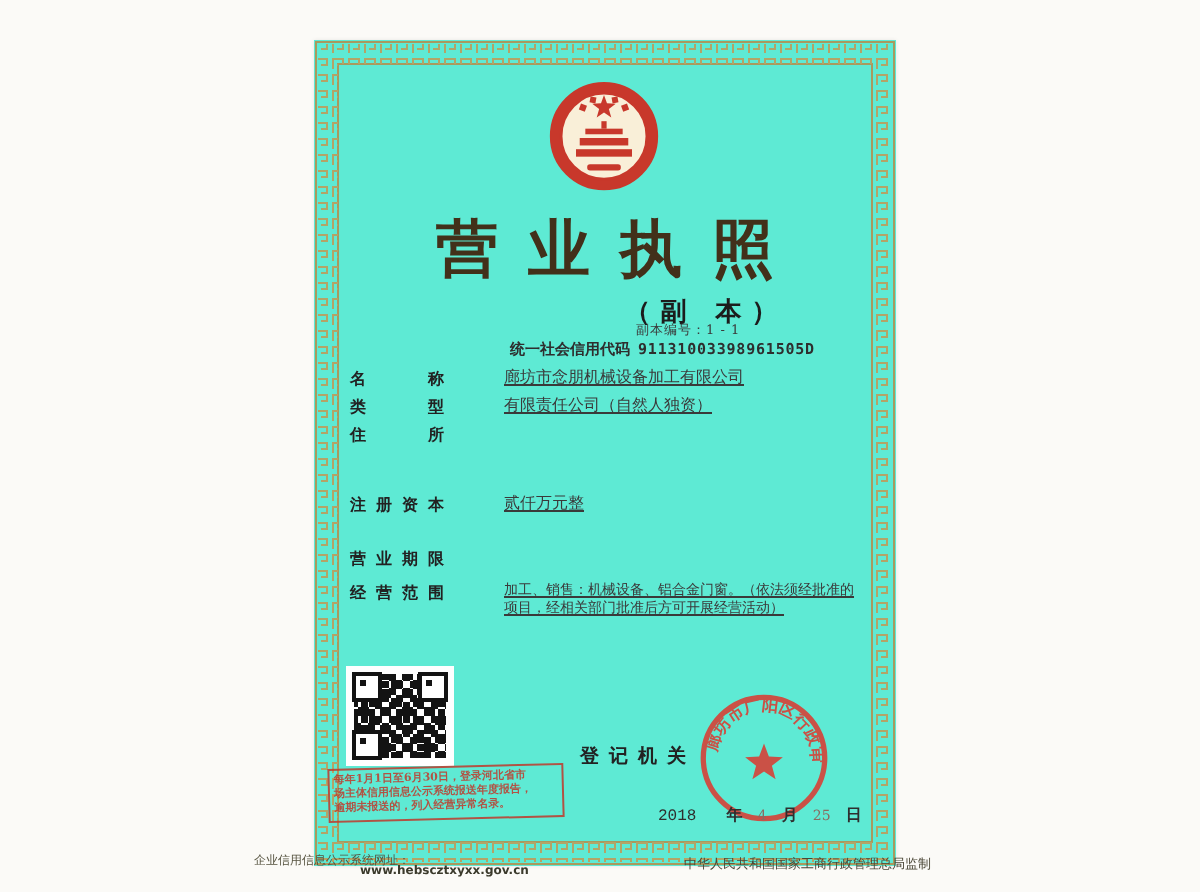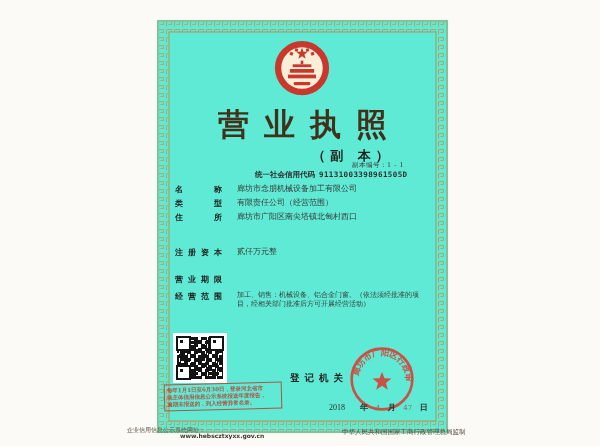--- a/index.html
+++ b/index.html
@@ -22,35 +22,35 @@
     position:absolute;top:84px;left:0;width:100%;text-align:center;
     font-size:31px;font-weight:bold;color:#42301a;
     letter-spacing:15px;text-indent:15px;white-space:nowrap;
   }
   .subtitle{
     position:absolute;top:127px;left:0;width:100%;text-align:center;
     font-size:13px;font-weight:bold;color:#1c1c1c;letter-spacing:5px;text-indent:5px;margin-left:48px;
   }
   .copy-no{
     position:absolute;top:141px;left:161px;
-    font-size:6.5px;color:#3a3a3a;letter-spacing:.5px;margin-left:34px;
+    font-size:6.5px;color:#3a3a3a;letter-spacing:.5px;
   }
   .credit-line{
     position:absolute;top:150px;left:98px;white-space:nowrap;
     font-size:7.5px;color:#2e2e2e;font-weight:bold;text-align:center;
   }
   .credit-line .code{font-family:"DejaVu Sans Mono","Liberation Mono",monospace;font-weight:bold;margin-left:4px;letter-spacing:.4px;}
   
   .field-row{position:absolute;left:18px;width:258px;display:flex;align-items:flex-start;}
   .f-label{
     display:inline-block;width:47px;flex:0 0 47px;
     font-size:8px;font-weight:bold;color:#222;
     text-align:justify;text-align-last:justify;
   }
-  .f-value{font-size:8px;color:#3a3a3a;margin-left:15px;line-height:10px;}
+  .f-value{font-size:8px;color:#3a3a3a;margin-left:30px;line-height:10px;text-decoration:underline;}
   .row-0{top:164px}.row-1{top:178px}.row-2{top:192px}
   .row-3{top:212px}.row-4{top:227px}.row-5{top:240px}
   .row-6{top:254px}.row-7{top:271px}
   .row-7 .f-value{font-size:7px;line-height:9px;width:190px;}
   
   #qr{position:absolute;left:18px;top:315px;width:50px;height:46px;background:#fff;
       outline:2px solid #fff;}
   #qr .modules{
     position:absolute;inset:2px;
     background:
@@ -70,21 +70,21 @@
   
   .reg-label{
     position:absolute;left:133px;top:352px;
     font-size:9.5px;font-weight:bold;color:#222;letter-spacing:5px;white-space:nowrap;
   }
   #seal{position:absolute;left:192px;top:326px;width:66px;height:66px;opacity:.92;}
   .date-row{
     position:absolute;left:172px;top:382px;width:110px;
     font-size:8px;color:#2e2e2e;white-space:nowrap;
   }
-  .date-row .yr{font-family:Liberation Serif, serif;}
+  .date-row .yr{font-family:Liberation Mono, monospace;}
   .date-row .dlab{font-weight:bold;margin:0 2px;}
   .date-row .num{color:#8a6a60;font-size:7px;margin:0 3px;}
   .gap1{display:inline-block;width:8px;}
   
   .footer-left-label{position:absolute;left:127px;top:426px;font-size:6px;color:#55523f;}
   .footer-left-url{position:absolute;left:180px;top:432px;font-size:6px;font-weight:bold;color:#3b3a2c;
                    font-family:"DejaVu Sans","Liberation Sans",sans-serif;}
   .footer-right{position:absolute;left:342px;top:428px;font-size:6.5px;color:#4a4636;}
 </style>
 </head>
@@ -130,25 +130,24 @@
     <div class="credit-line">
       <span>统一社会信用代码</span><span class="code">91131003398961505D</span>
     </div>
 
     <div class="field-row row-0">
       <span class="f-label">名称</span>
       <span class="f-value">廊坊市念朋机械设备加工有限公司</span>
     </div>
     <div class="field-row row-1">
       <span class="f-label">类型</span>
-      <span class="f-value">有限责任公司（经营范围）</span>
+      <span class="f-value">有限责任公司（自然人独资）</span>
     </div>
     <div class="field-row row-2">
       <span class="f-label">住所</span>
-      <span class="f-value">廊坊市广阳区南尖塔镇北甸村西口</span>
     </div>
     <div class="field-row row-4">
       <span class="f-label">注册资本</span>
       <span class="f-value">贰仟万元整</span>
     </div>
     <div class="field-row row-6">
       <span class="f-label">营业期限</span>
       <span class="f-value"></span>
     </div>
     <div class="field-row row-7">
@@ -179,21 +178,21 @@
       </text>
       <polygon fill="#d4453a" points="50,39 53.7,48.9 64.3,49.4 56.0,55.9 58.8,66.1 50,60.3 41.2,66.1 44,55.9 35.7,49.4 46.3,48.9"></polygon>
     </svg>
 
     <div class="date-row">
       <span class="yr">2018</span>
       <span class="gap1"></span>
       <span class="dlab">年</span>
       <span class="num">4</span>
       <span class="dlab">月</span>
-      <span class="num">47</span>
+      <span class="num">25</span>
       <span class="dlab">日</span>
     </div>
   </div>
 
   <div class="footer-left-label">企业信用信息公示系统网址：</div>
   <div class="footer-left-url">www.hebscztxyxx.gov.cn</div>
   <div class="footer-right">中华人民共和国国家工商行政管理总局监制</div>
 
 </div>
 

